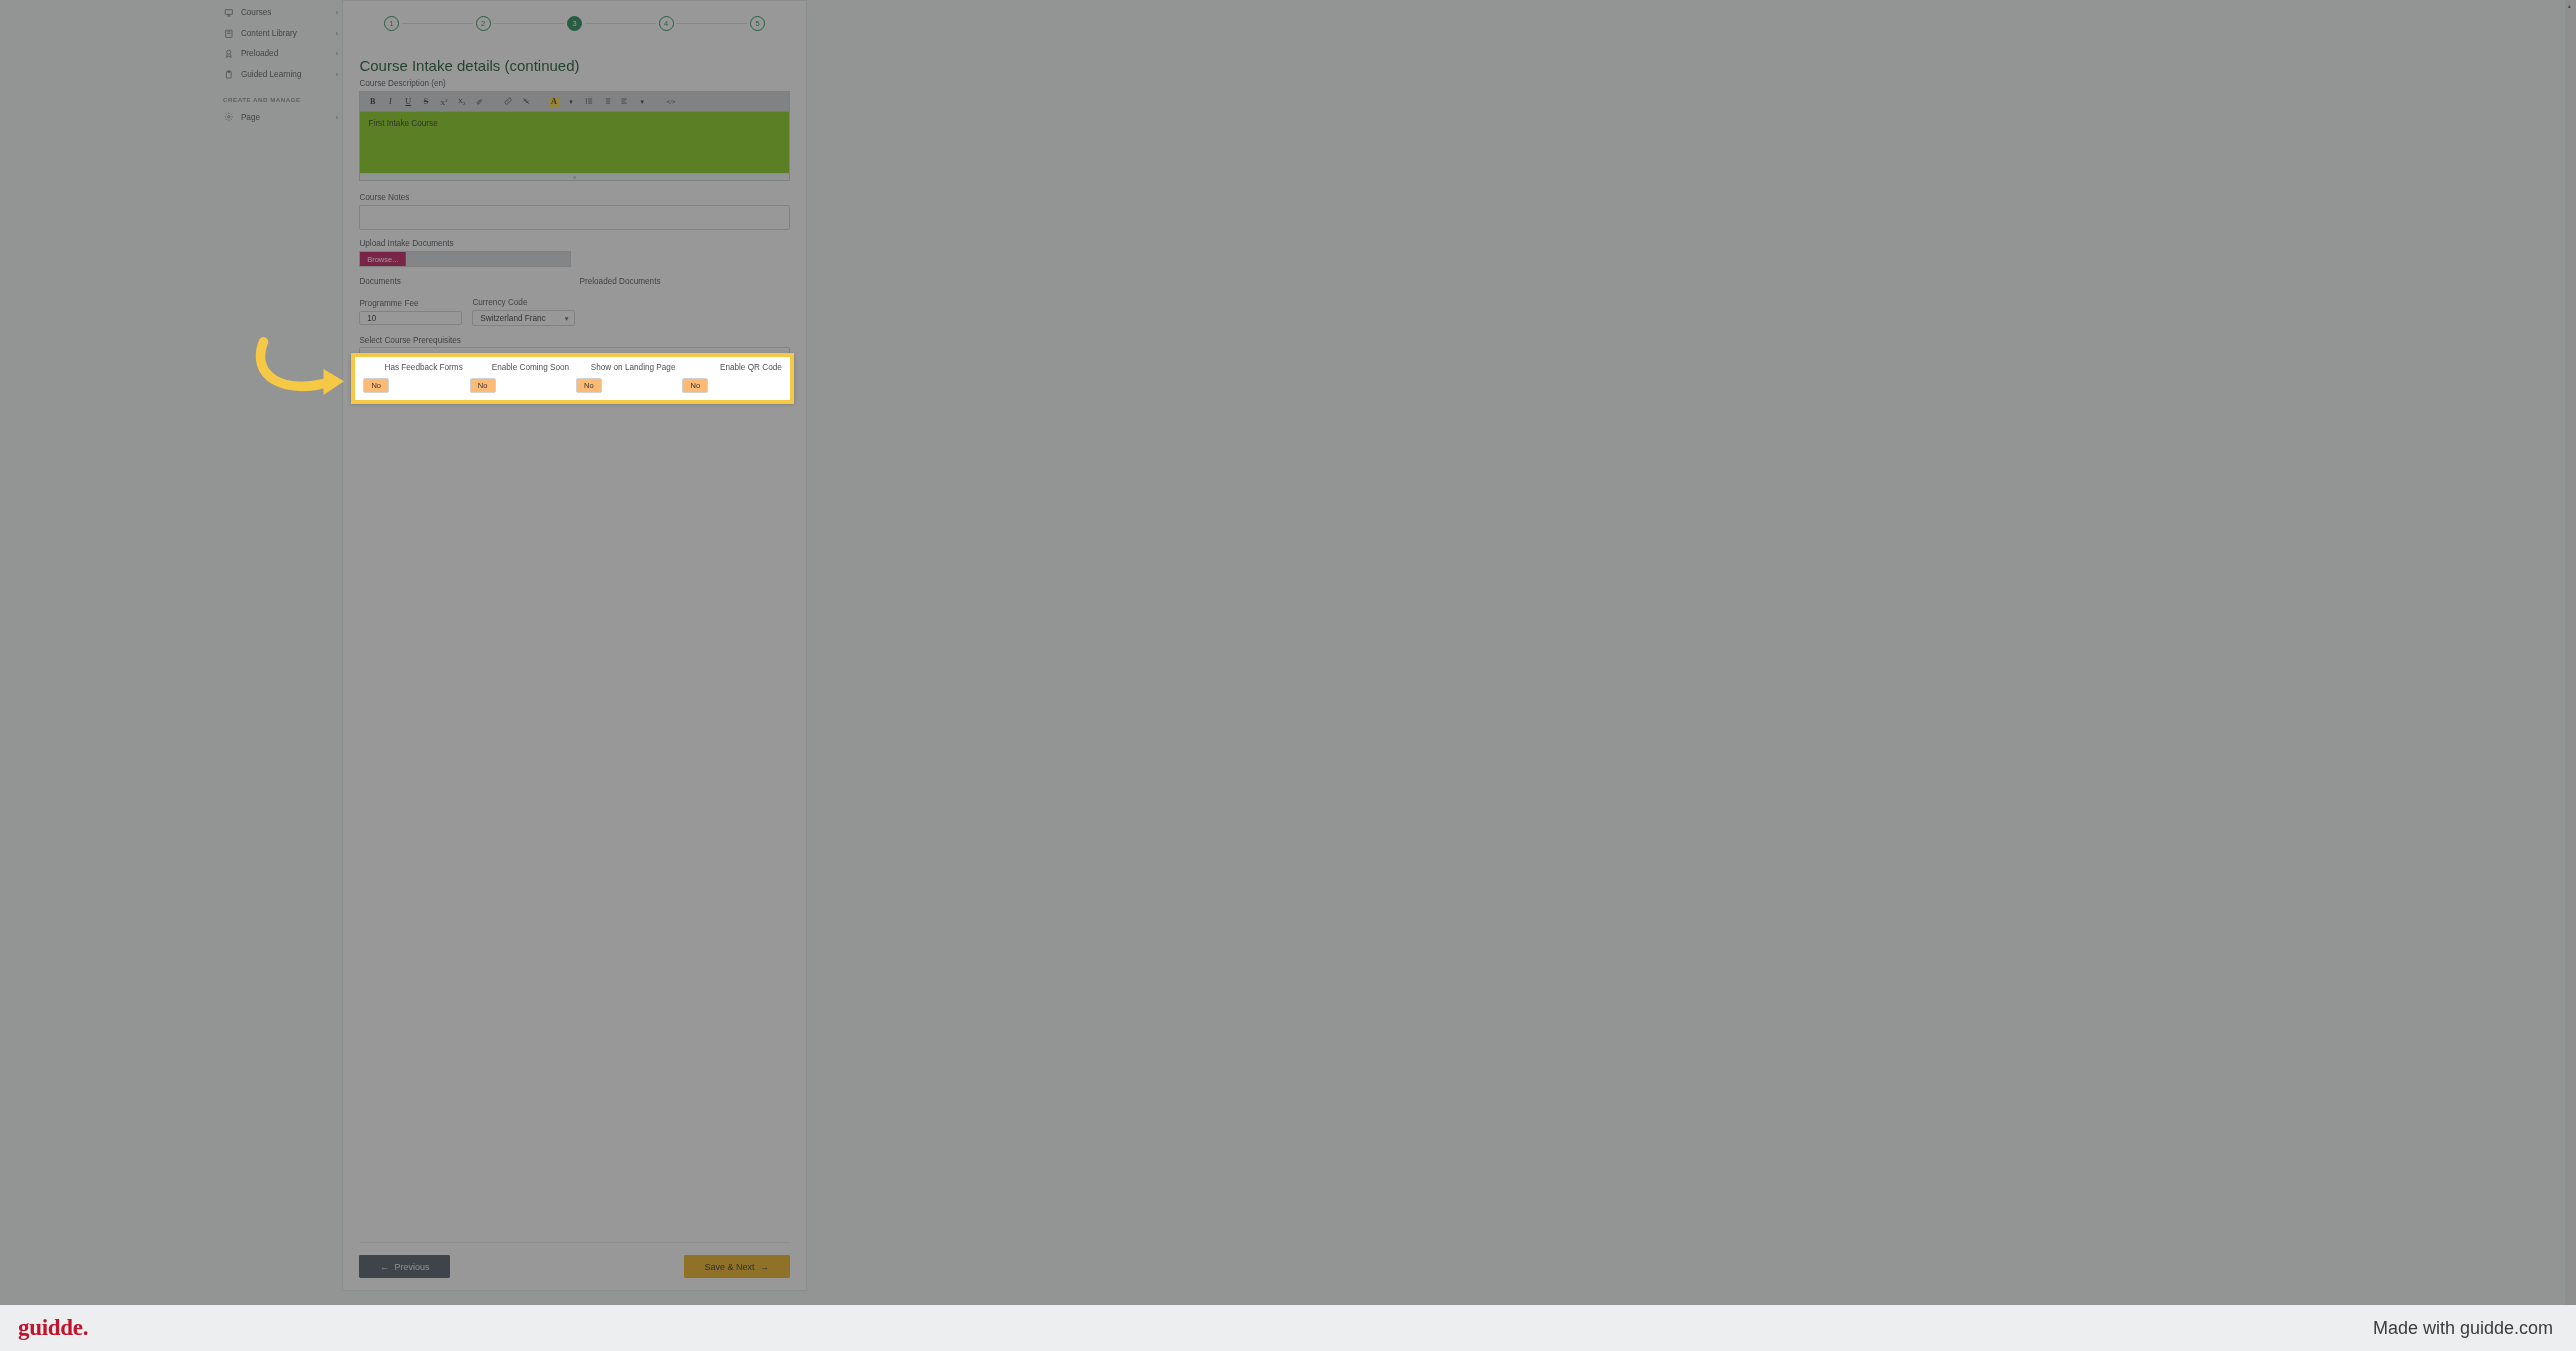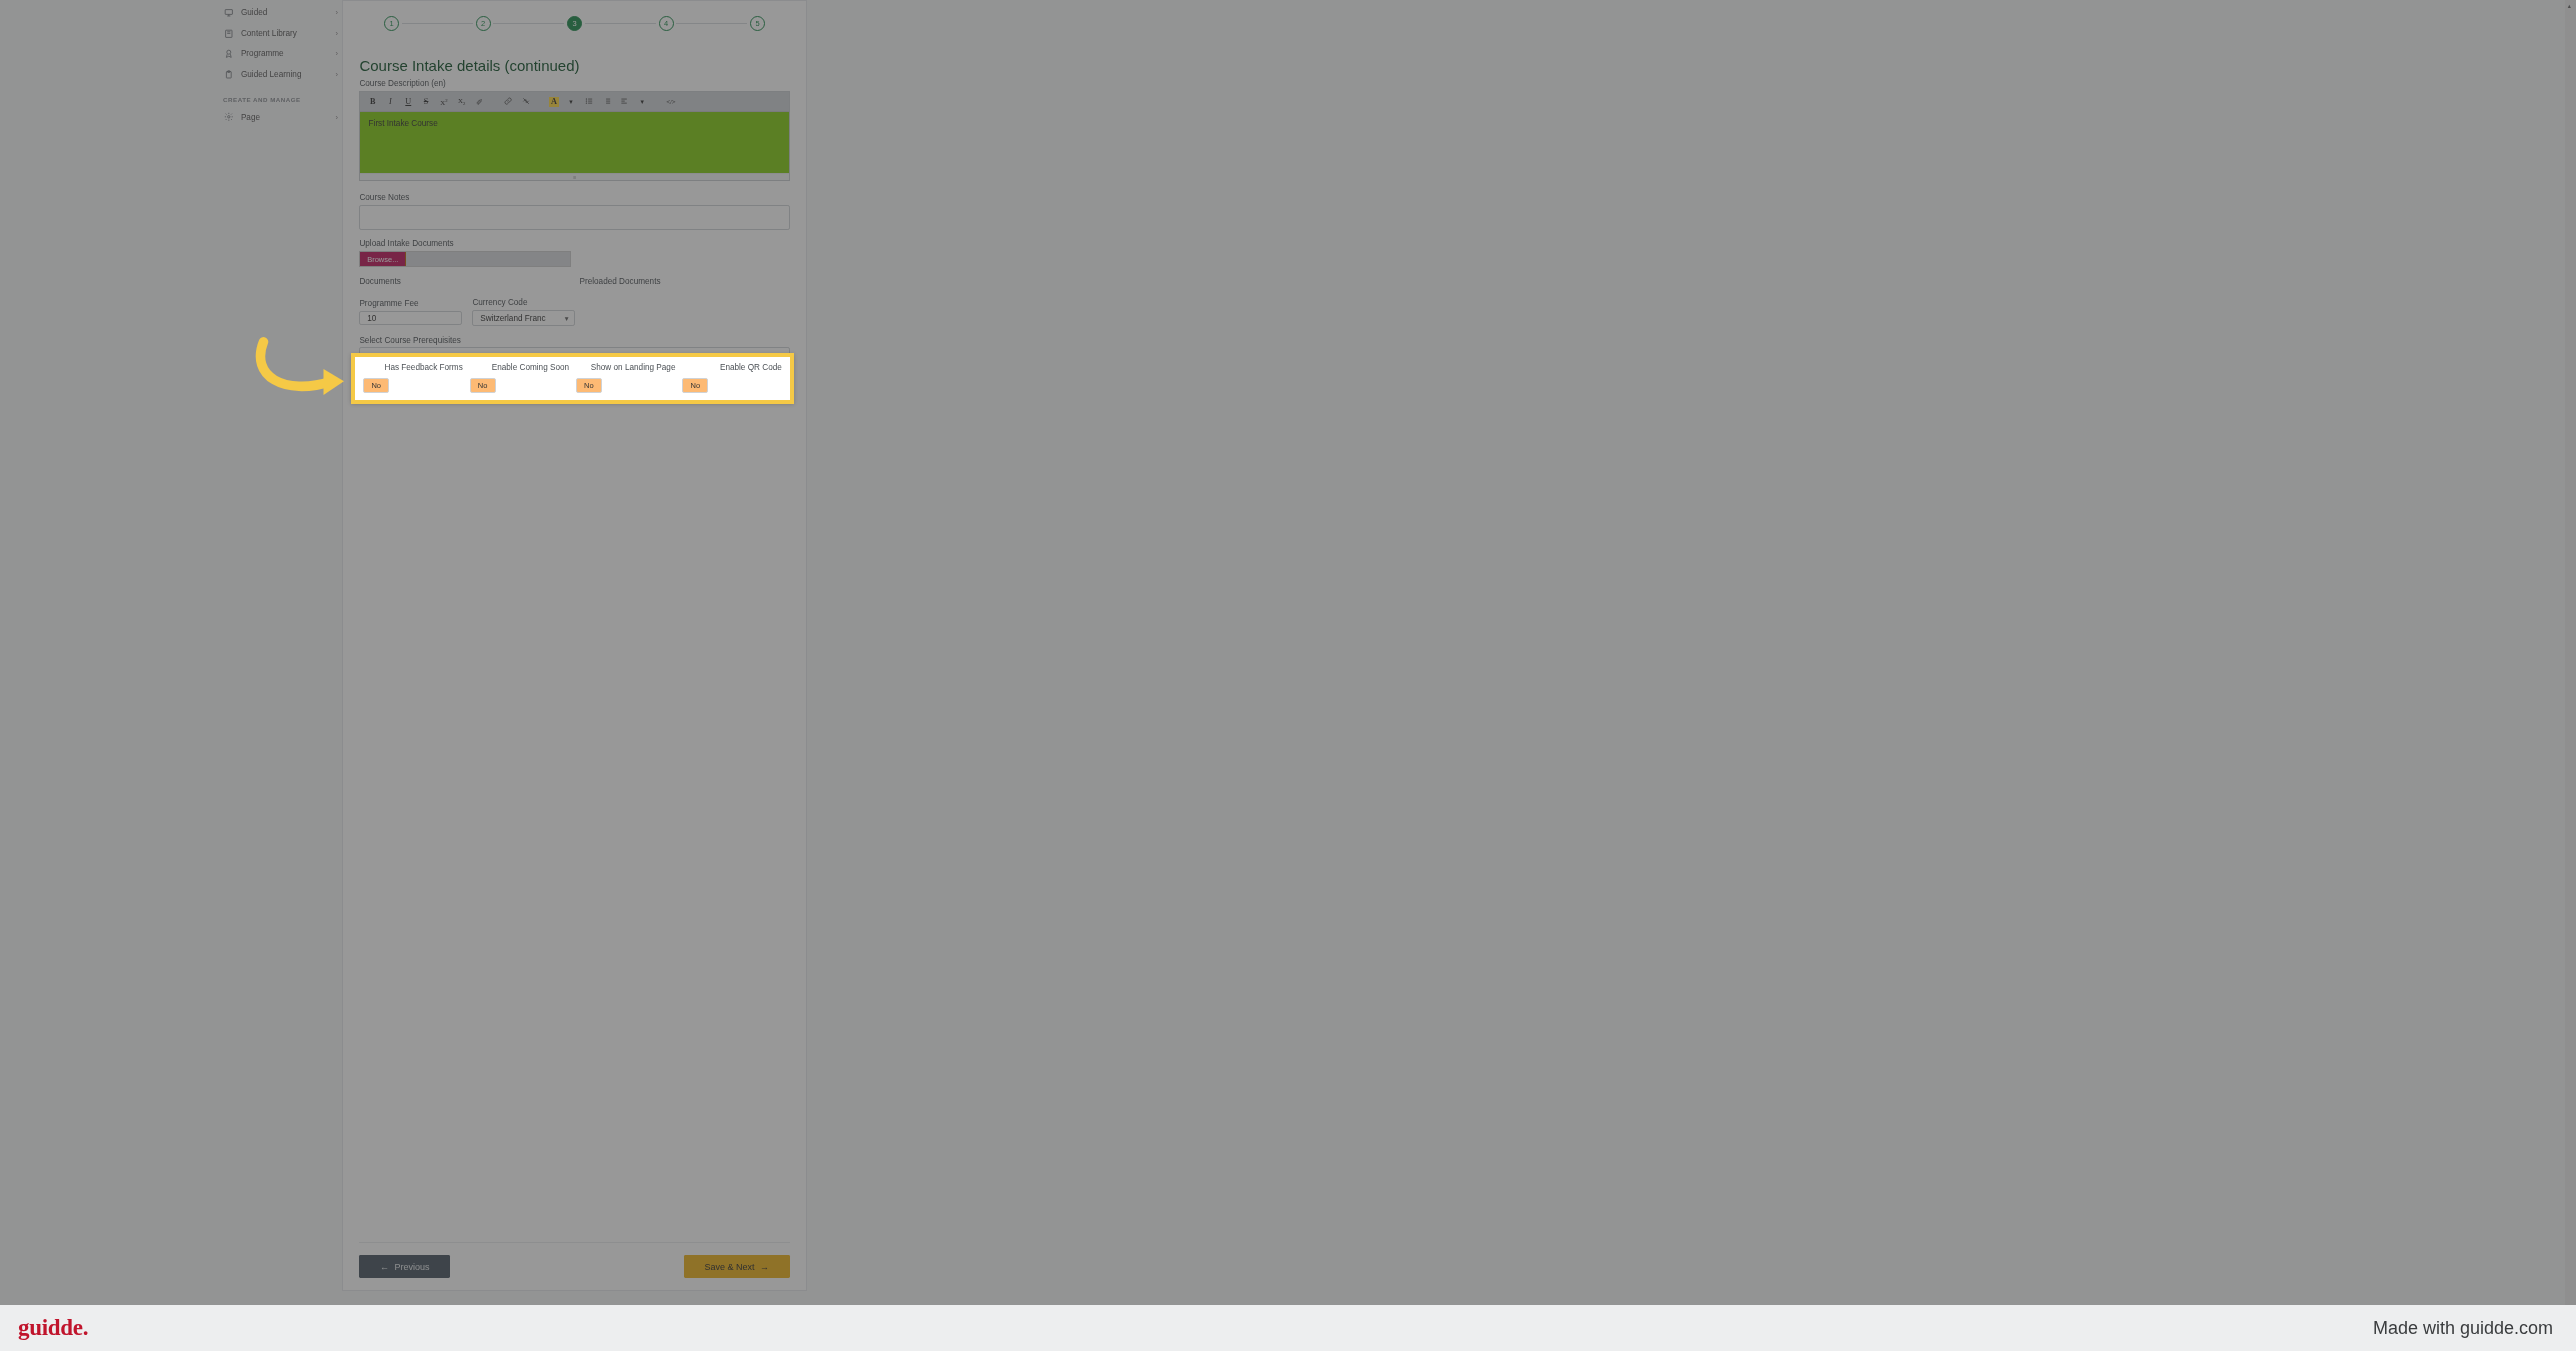--- a/index.html
+++ b/index.html
@@ -183,41 +183,41 @@
 <div class="base">
 
   <nav class="sidebar">
     <div class="side-item">
       <span class="ico">
         <svg width="9.6" height="9.6" viewBox="0 0 24 24" fill="none" stroke="#6b7075" stroke-width="2">
             <rect x="3" y="4" width="18" height="12" rx="1"></rect>
             <path d="M8 20h8M12 16v4"></path>
           </svg>
       </span>
-      <span class="lbl">Guided</span>
+      <span class="lbl">Courses</span>
       <span class="chev">›</span>
     </div>
     <div class="side-item">
       <span class="ico">
         <svg width="9.6" height="9.6" viewBox="0 0 24 24" fill="none" stroke="#6b7075" stroke-width="2">
             <rect x="4" y="3" width="16" height="18" rx="1"></rect>
             <path d="M8 7h8M8 11h8"></path>
           </svg>
       </span>
       <span class="lbl">Content Library</span>
       <span class="chev">›</span>
     </div>
     <div class="side-item">
       <span class="ico">
         <svg width="9.6" height="9.6" viewBox="0 0 24 24" fill="none" stroke="#6b7075" stroke-width="2">
             <circle cx="12" cy="8" r="5"></circle>
             <path d="M8 13l-2 8 6-3 6 3-2-8"></path>
           </svg>
       </span>
-      <span class="lbl">Programme</span>
+      <span class="lbl">Preloaded</span>
       <span class="chev">›</span>
     </div>
     <div class="side-item">
       <span class="ico">
         <svg width="9.6" height="9.6" viewBox="0 0 24 24" fill="none" stroke="#6b7075" stroke-width="2">
             <rect x="6" y="4" width="12" height="16" rx="1"></rect>
             <rect x="9" y="2" width="6" height="4" rx="1"></rect>
           </svg>
       </span>
       <span class="lbl">Guided Learning</span>

